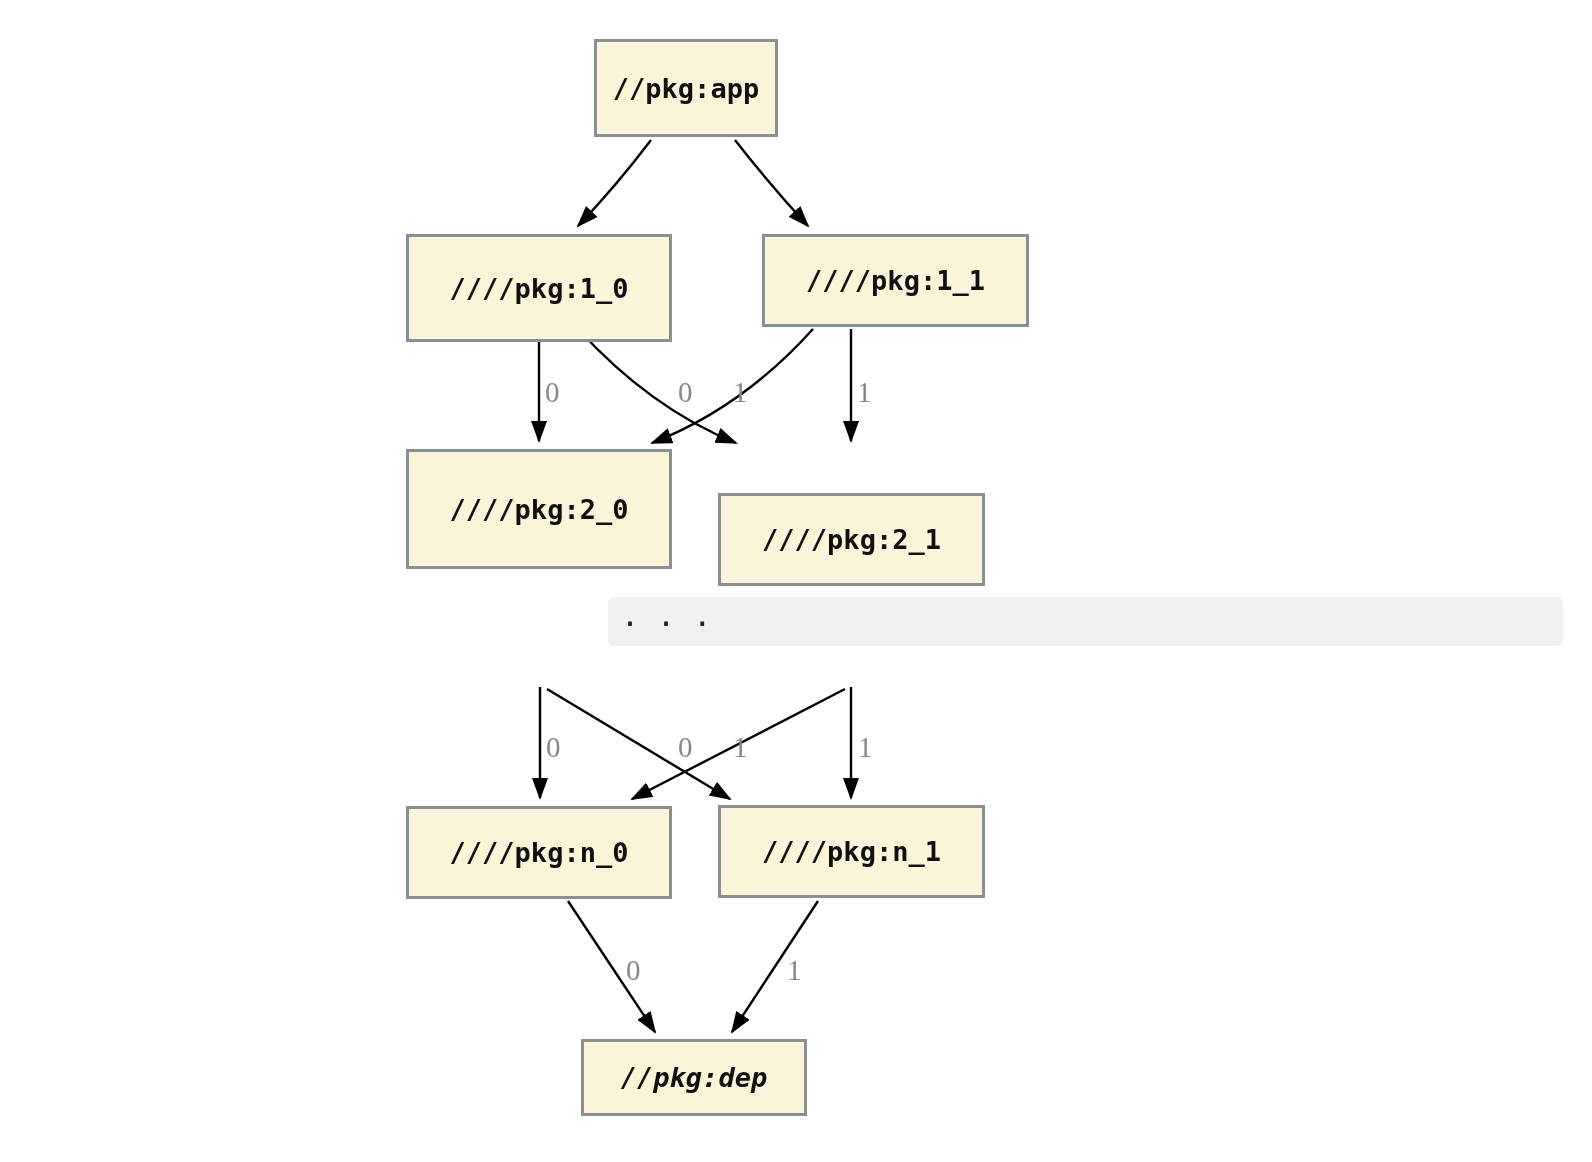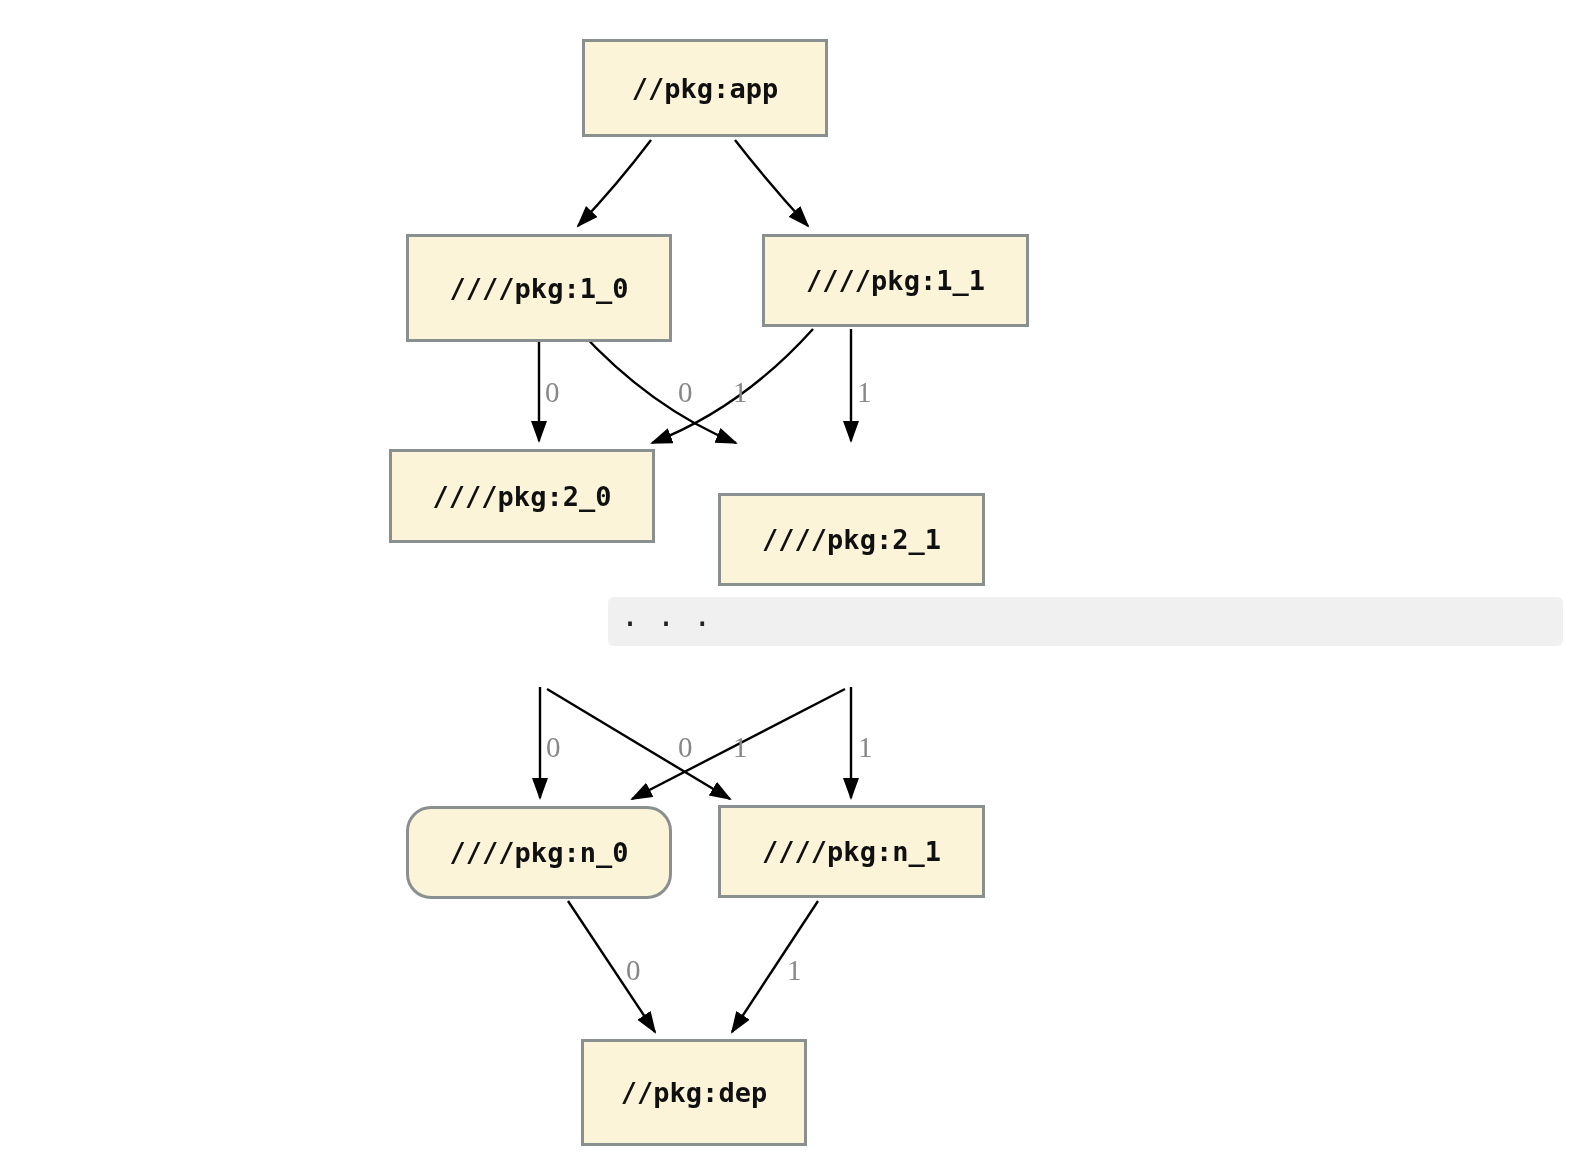--- a/index.html
+++ b/index.html
@@ -102,30 +102,30 @@
 
     <text class="elabel" x="546" y="757">0</text>
     <text class="elabel" x="678" y="757">0</text>
     <text class="elabel" x="733" y="757">1</text>
     <text class="elabel" x="858" y="757">1</text>
 
     <text class="elabel" x="626" y="980">0</text>
     <text class="elabel" x="787" y="980">1</text>
   </svg>
 
-  <div class="node" style="left:582px; top:39px; width:246px; height:98px;">//pkg:app</div>
+  <div class="node" style="left:594px; top:39px; width:184px; height:98px;">//pkg:app</div>
 
   <div class="node" style="left:406px; top:234px; width:266px; height:108px;">////pkg:1_0</div>
   <div class="node" style="left:718px; top:234px; width:267px; height:93px;margin-left:44px;">////pkg:1_1</div>
 
-  <div class="node" style="left:389px; top:449px; width:266px; height:94px;">////pkg:2_0</div>
+  <div class="node" style="left:406px; top:449px; width:266px; height:120px;">////pkg:2_0</div>
   <div class="node" style="left:718px; top:449px; width:267px; height:93px;margin-top:44px;">////pkg:2_1</div>
 
   <div class="ellipsis-bar">
     <span class="dots">. . .</span>
   </div>
 
-  <div class="node" style="left:406px; top:806px; width:266px; height:93px;border-radius:25px;">////pkg:n_0</div>
+  <div class="node" style="left:406px; top:806px; width:266px; height:93px;">////pkg:n_0</div>
   <div class="node" style="left:718px; top:766px; width:267px; height:93px;margin-top:39px;">////pkg:n_1</div>
 
-  <div class="node" style="left:581px; top:1039px; width:226px; height:107px;">//pkg:dep</div>
+  <div class="node" style="left:581px; top:1039px; width:226px; height:77px;font-style:italic;">//pkg:dep</div>
 
 </div>
 
 </body></html>

